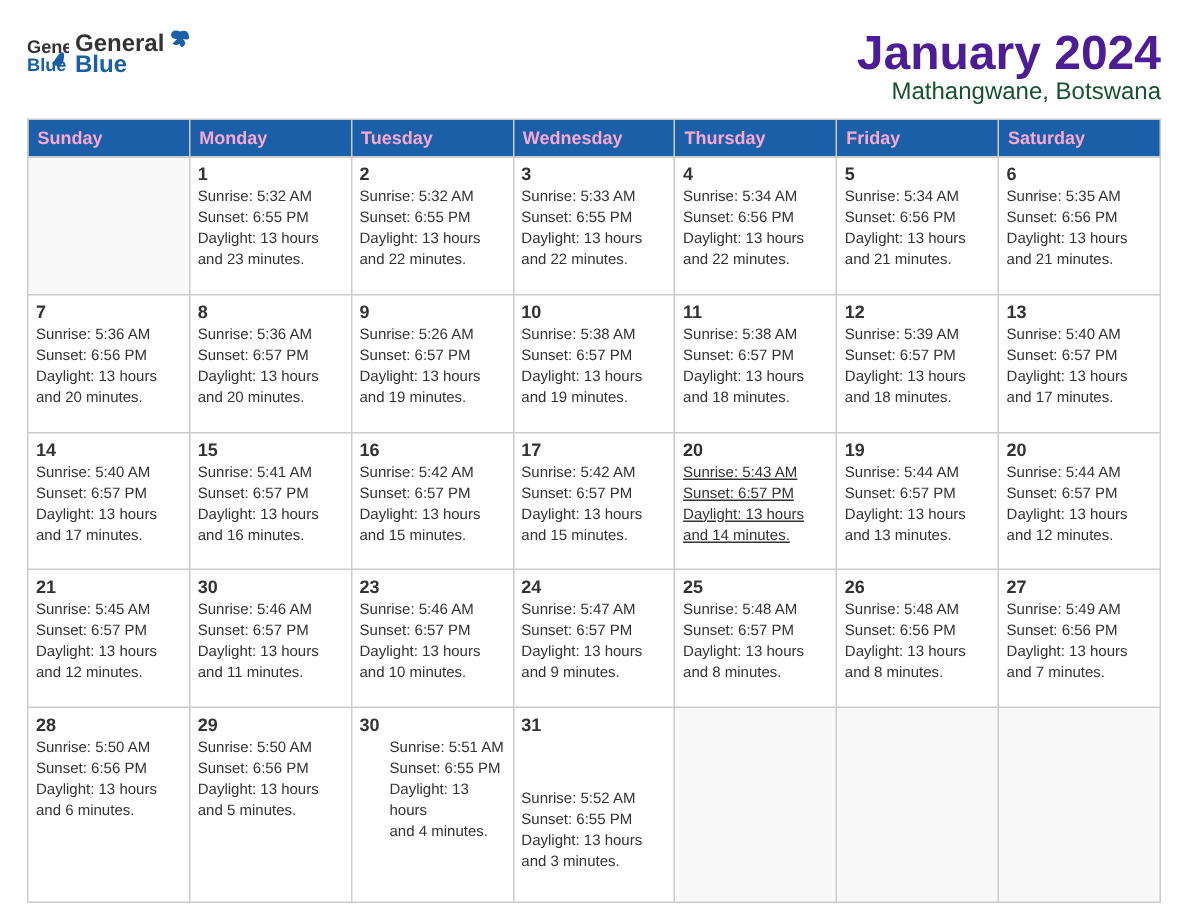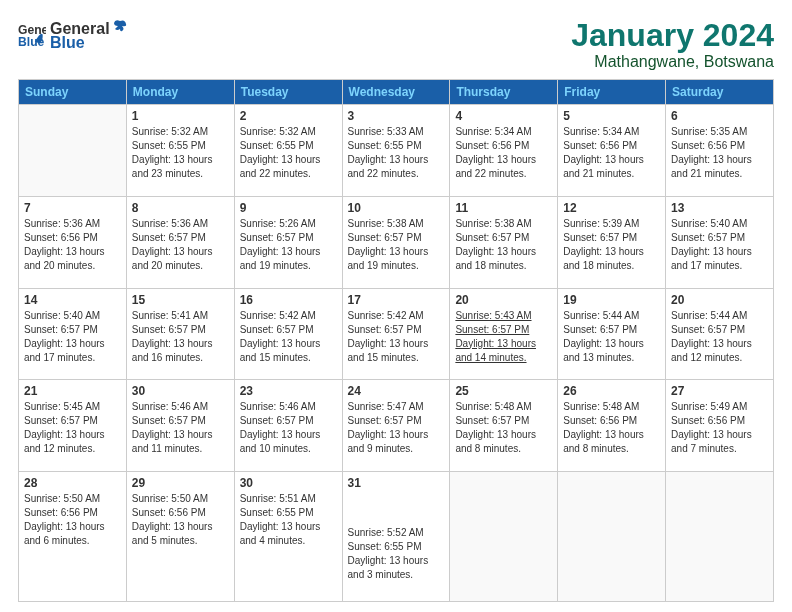--- a/index.html
+++ b/index.html
@@ -41,35 +41,35 @@
     .logo-icon {
       width: 28px;
       height: 28px;
     }
     .title-section {
       text-align: right;
     }
     .main-title {
       font-size: 32px;
       font-weight: bold;
-      color: #0f766e;
+      color: #4c1d95;
       line-height: 1.1;
     }
     .subtitle {
       font-size: 16px;
       color: #14532d;
     }
     .calendar {
       width: 100%;
       border-collapse: collapse;
       flex: 1;
     }
     .calendar th {
       background-color: #1a5fa8;
-      color: #7dd3fc;
+      color: #f9a8d4;
       text-align: left;
       padding: 5px 6px;
       font-size: 12px;
       border: 1px solid #ccc;
     }
     .calendar td {
       border: 1px solid #ccc;
       vertical-align: top;
       padding: 4px 5px;
       font-size: 9.5px;
@@ -345,21 +345,21 @@
           </td>
           <td>
             <span class="day-num">29</span>
             <div class="day-info" style="white-space: pre-line;">Sunrise: 5:50 AM
 Sunset: 6:56 PM
 Daylight: 13 hours
 and 5 minutes.</div>
           </td>
           <td>
             <span class="day-num">30</span>
-            <div class="day-info" style="white-space: pre-line;">Sunrise: 5:51 AM
+            <div class="day-info" style="white-space: pre-line; margin-left: 20px;">Sunrise: 5:51 AM
 Sunset: 6:55 PM
 Daylight: 13 hours
 and 4 minutes.</div>
           </td>
           <td>
             <span class="day-num">31</span>
             <div class="day-info" style="white-space: pre-line; margin-top: 36px;">Sunrise: 5:52 AM
 Sunset: 6:55 PM
 Daylight: 13 hours
 and 3 minutes.</div>

